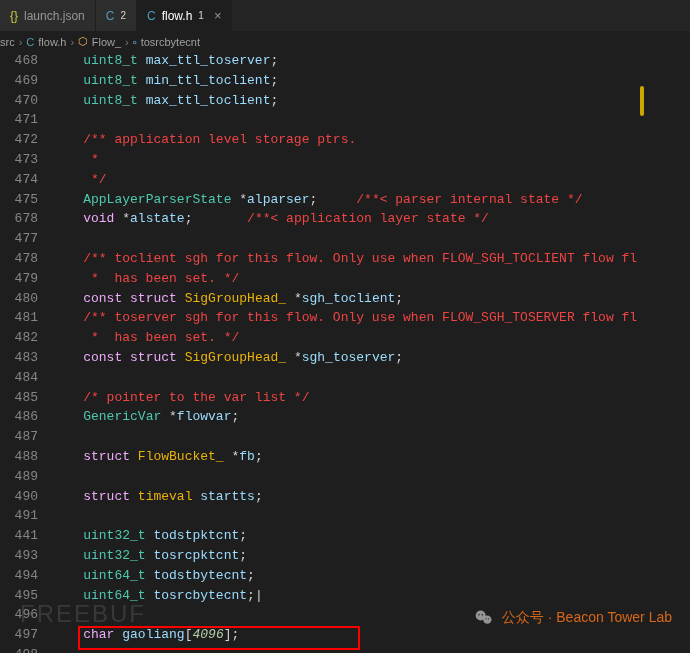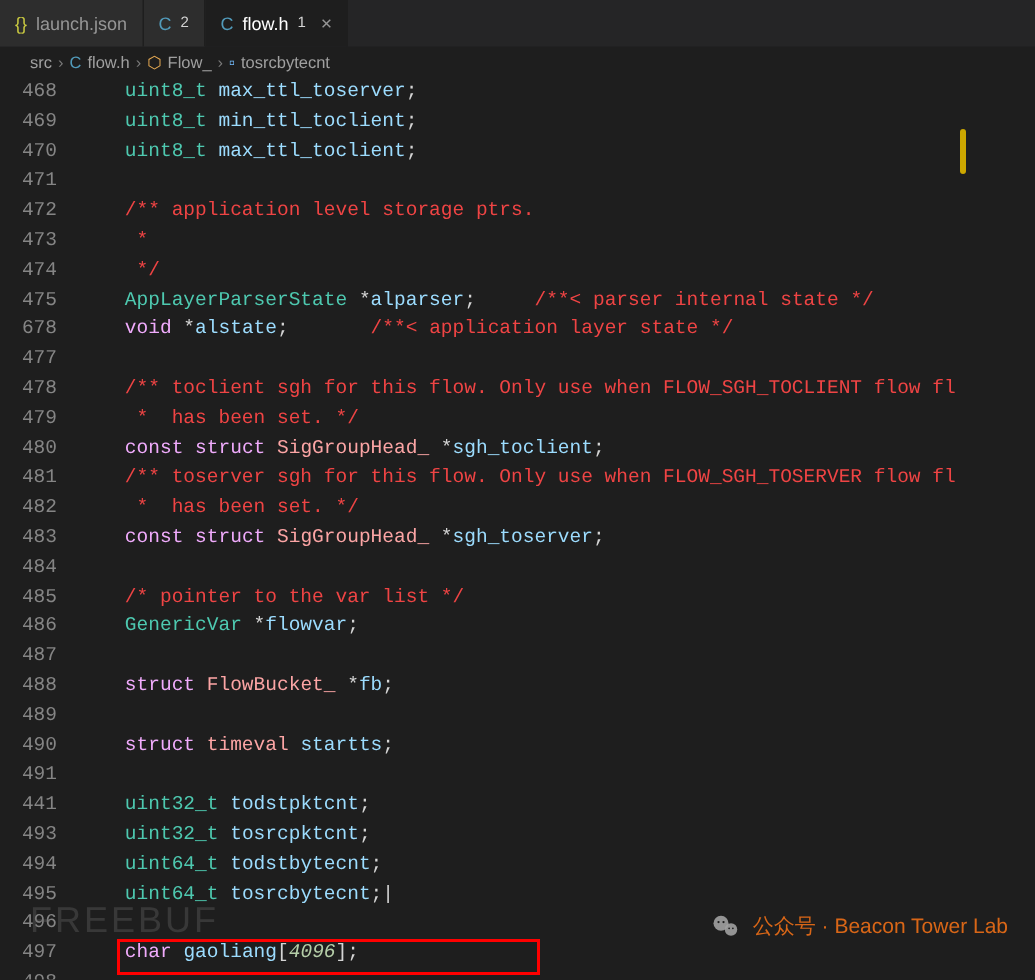--- a/index.html
+++ b/index.html
@@ -36,21 +36,21 @@
       color: #ffffff;
     }
     .tab-icon { font-size: 12px; }
     .tab-icon.json { color: #cbcb41; }
     .tab-icon.c { color: #519aba; }
     .tab-modified { color: #d4d4d4; font-size: 10px; }
     .tab-close { color: #969696; font-size: 13px; padding-left: 4px; }
     .breadcrumbs {
       display: flex;
       align-items: center;
-      padding: 3px 20px;
+      padding: 3px 0;
       gap: 4px;
       font-size: 11px;
       color: #a0a0a0;
       background: #1e1e1e;
       font-family: -apple-system, 'Segoe UI', sans-serif;
     }
     .breadcrumb-sep { color: #7a7a7a; }
     .bc-icon { color: #519aba; font-size: 11px; }
     .bc-icon.struct { color: #e8ab53; }
     .bc-icon.field { color: #75beff; }
@@ -75,21 +75,21 @@
       white-space: pre;
       font-size: 13px;
     }
     .code-line { height: 19.8px; }
     .keyword { color: #f0abfc; }
     .type { color: #4ec9b0; }
     .identifier { color: #9cdcfe; }
     .comment { color: #ef4444; }
     .number { color: #b5cea8; font-style: italic; }
     .op { color: #d4d4d4; }
-    .struct-name { color: #fca5a5; }
+    .struct-name { color: #eab308; }
     .highlight-box {
       position: absolute;
       border: 2px solid #ff0000;
       pointer-events: none;
     }
     .watermark {
       position: absolute;
       bottom: 25px;
       right: 18px;
       display: flex;

